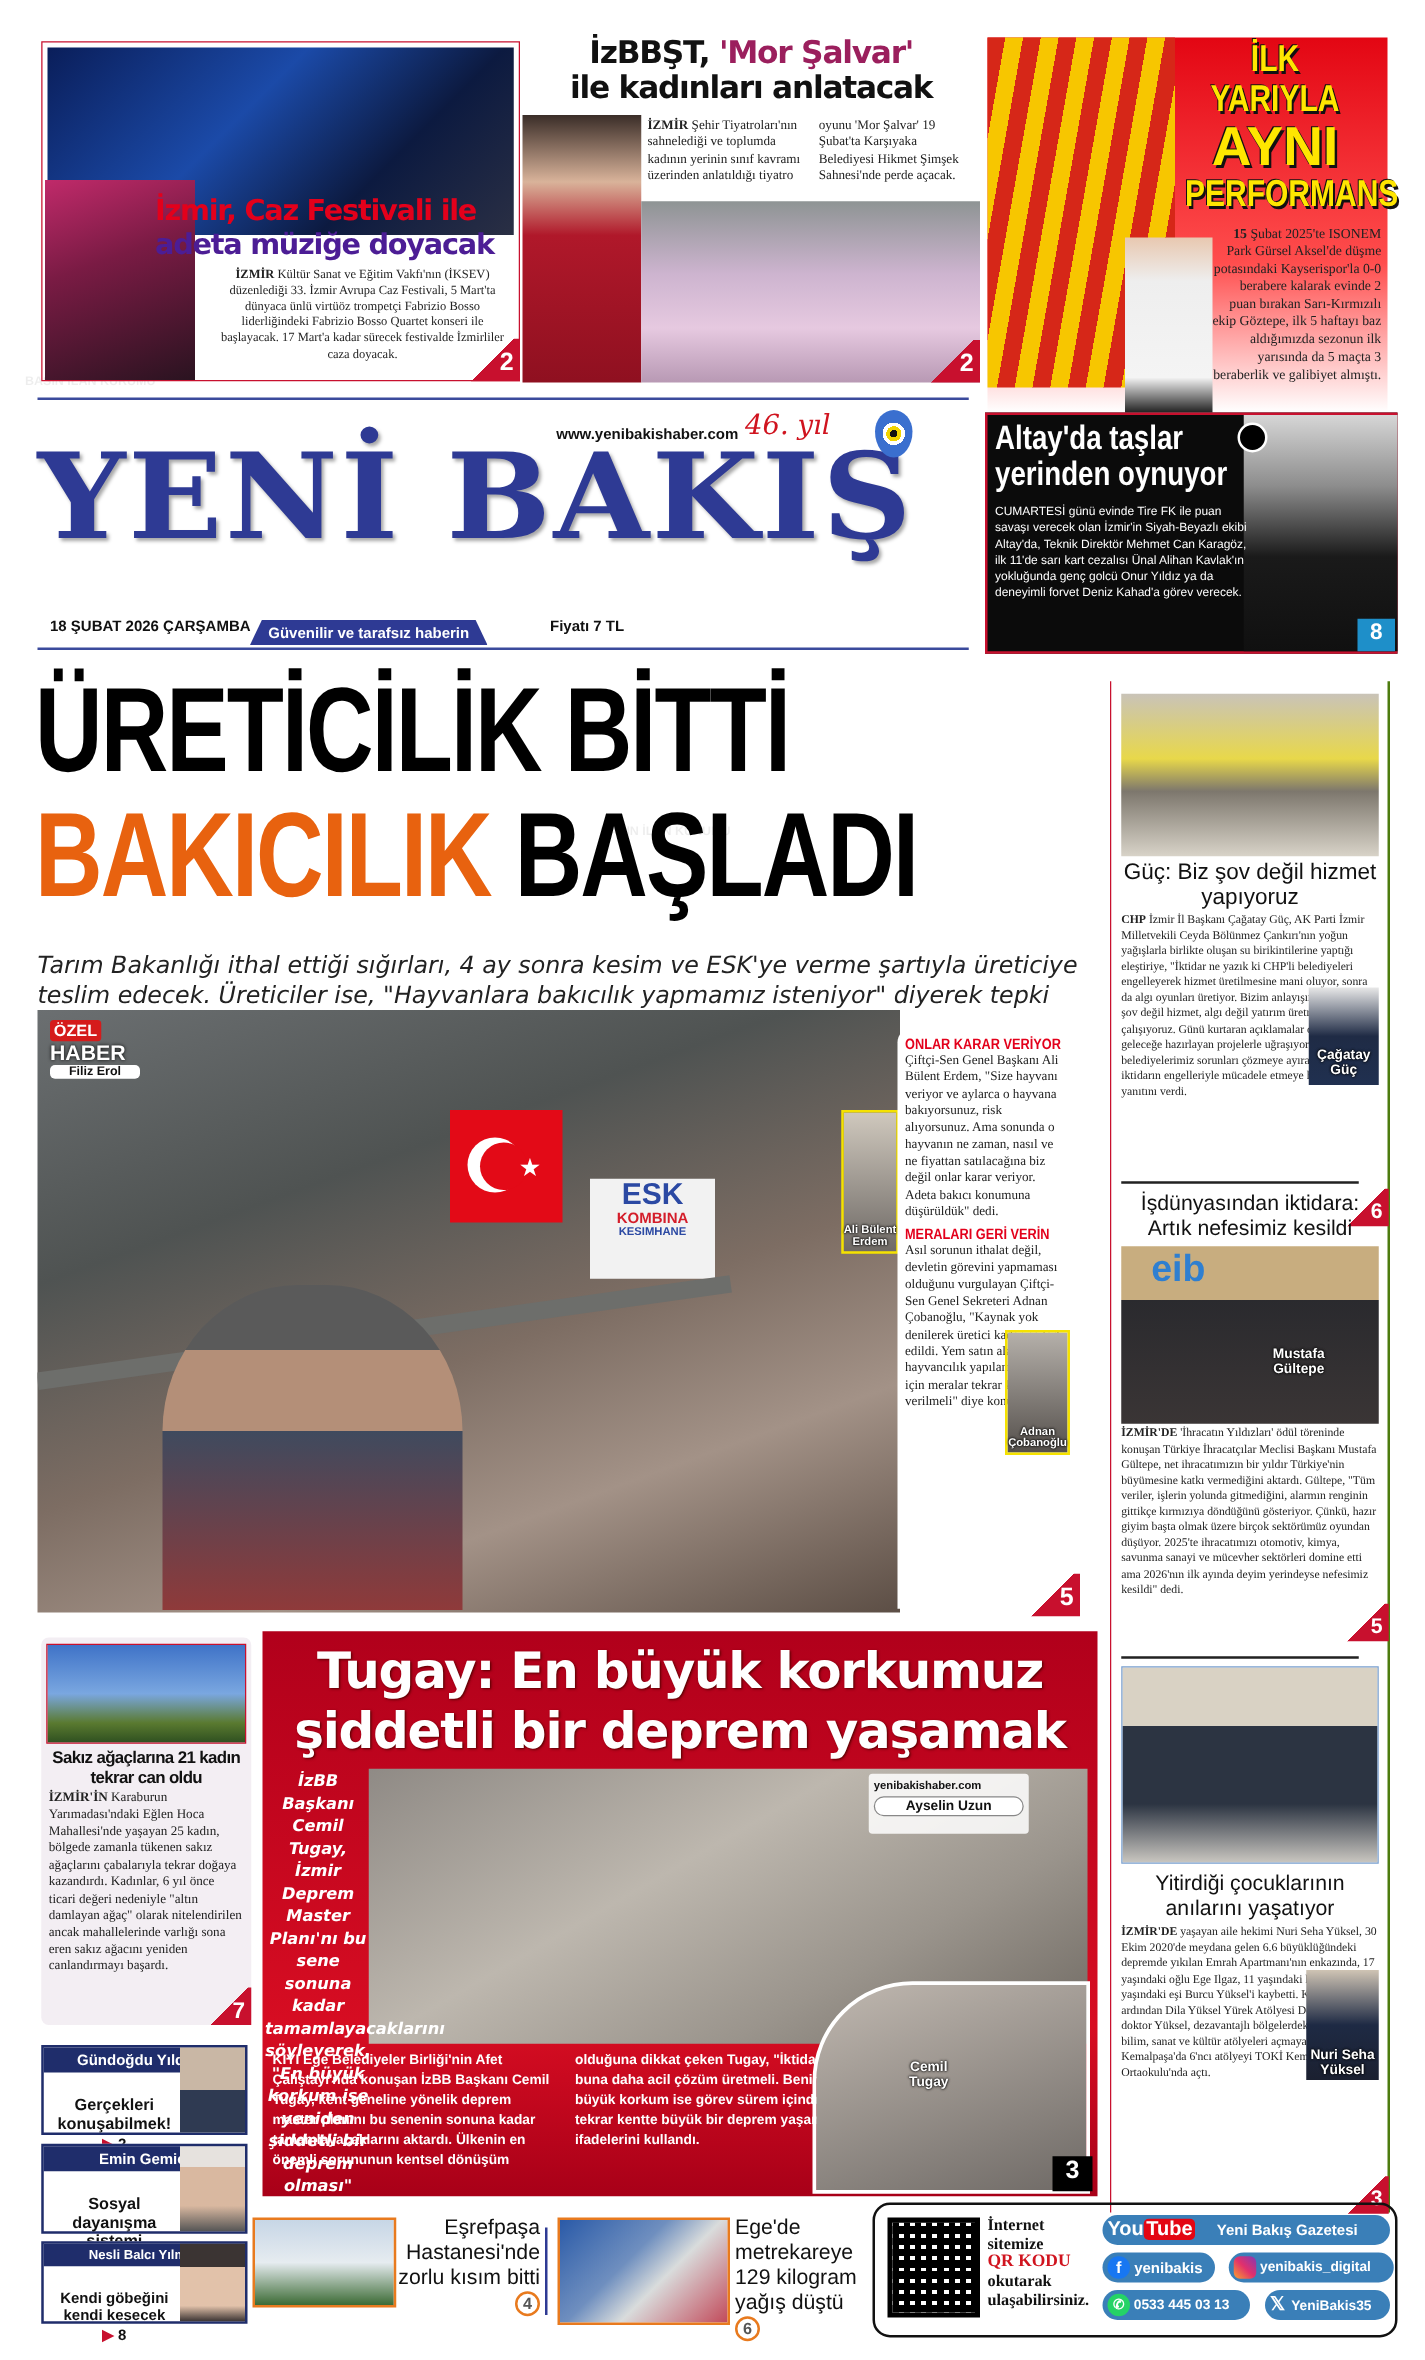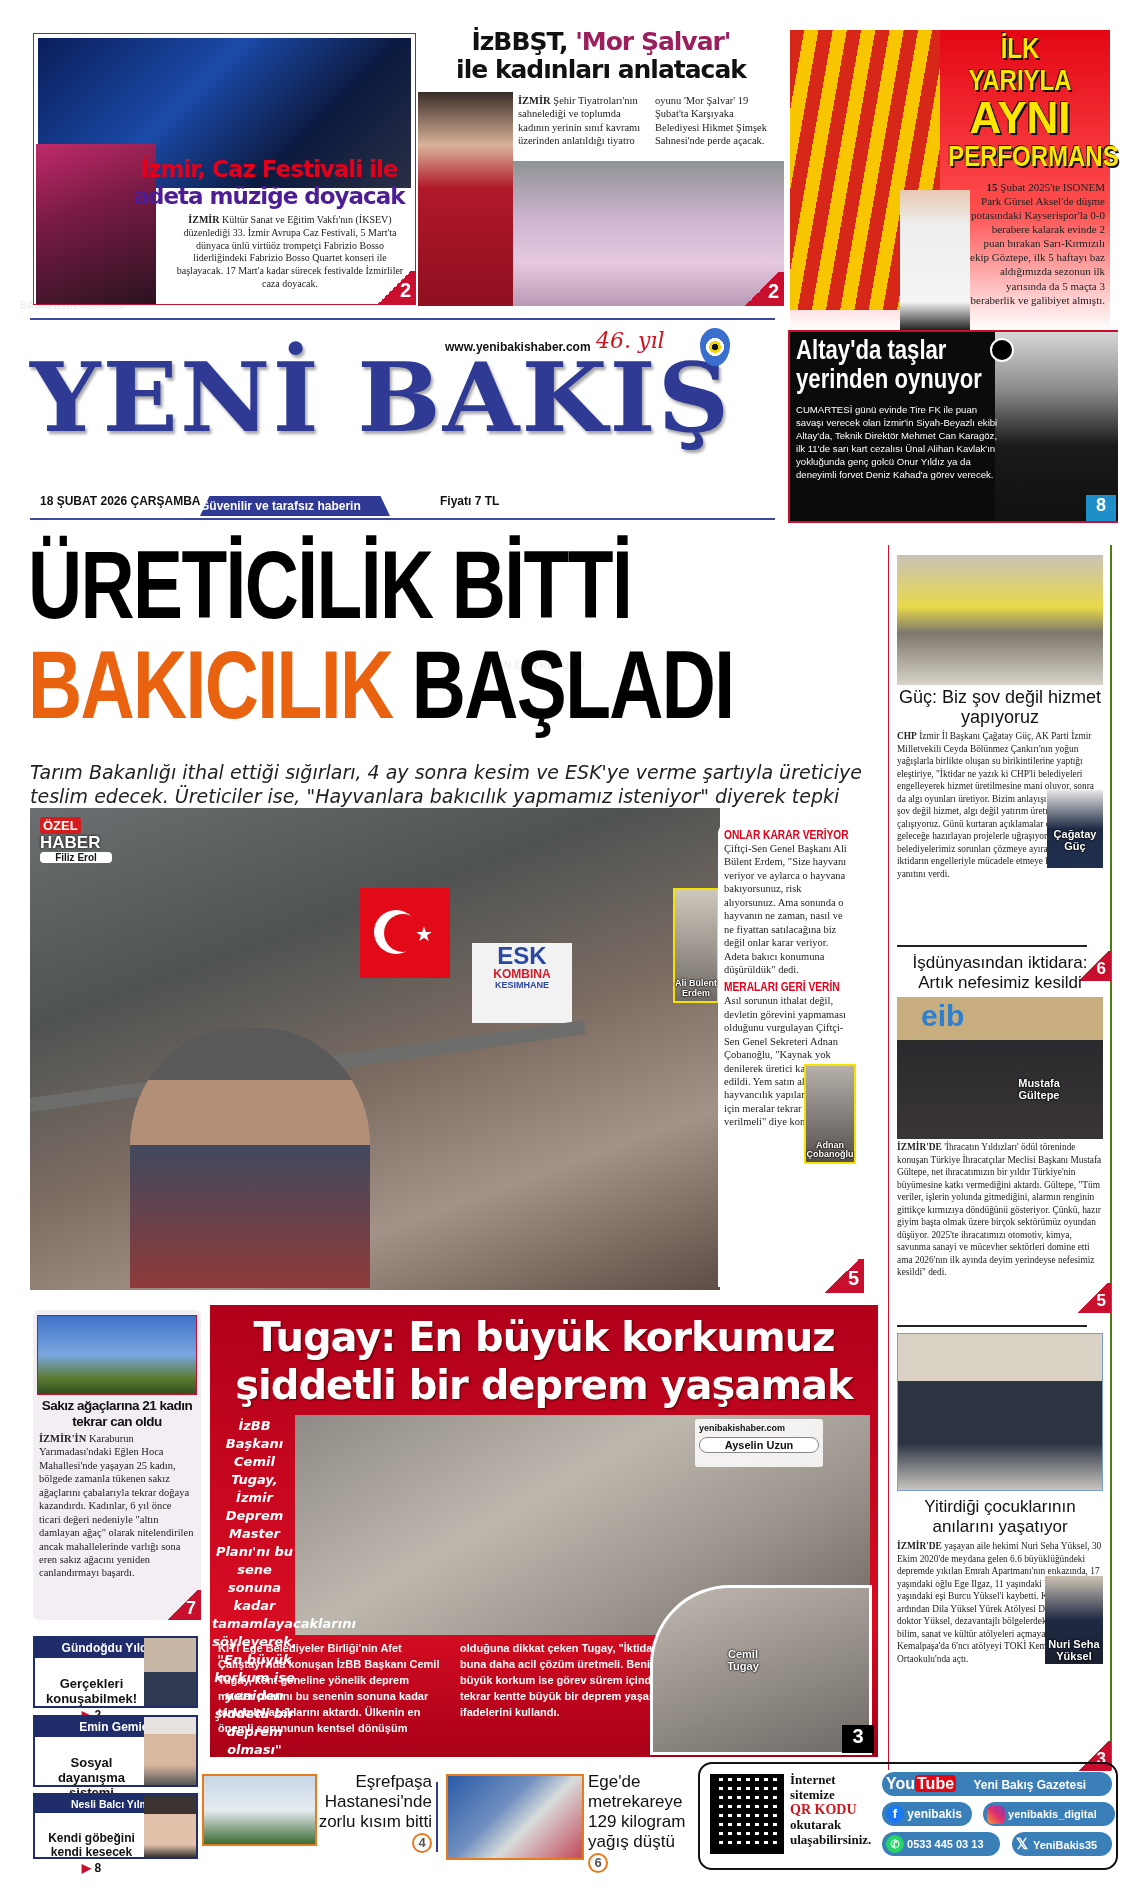--- a/index.html
+++ b/index.html
@@ -51,21 +51,21 @@
 </head>
 <body>
 
 <div class="wm" style="left:20px;top:300px">BASIN İLAN KURUMU</div>
 <div class="wm" style="left:480px;top:660px">BASIN İLAN KURUMU</div>
 <div class="wm" style="left:240px;top:1060px">BASIN İLAN KURUMU</div>
 
 <div id="promo1" class="abs">
   <div class="photo" style="left:4px;top:4px;width:373px;height:150px;background:linear-gradient(135deg,#0a1e5a,#1b4aa8 40%,#0c1a40 70%,#2a2f44)"></div>
   <div class="photo" style="left:2px;top:110px;width:120px;height:160px;background:linear-gradient(160deg,#c02a6a,#7a1b44 40%,#2a1320)"></div>
-  <div class="abs" style="left:90px;top:122px;width:290px;text-align:center;font:bold 23px/27px 'DejaVu Sans',sans-serif;letter-spacing:-1px">
+  <div class="abs" style="left:90px;top:122px;width:290px;text-align:left;font:bold 23px/27px 'DejaVu Sans',sans-serif;letter-spacing:-1px">
     <div style="color:#e3001b">İzmir, Caz Festivali ile</div>
     <div style="color:#4c1d95">adeta müziğe doyacak</div>
   </div>
   <div class="abs body-serif" style="left:140px;top:180px;width:232px;text-align:center;font-size:10px">
     <b>İZMİR</b>
     <span>Kültür Sanat ve Eğitim Vakfı'nın (İKSEV) düzenlediği 33. İzmir Avrupa Caz Festivali, 5 Mart'ta dünyaca ünlü virtüöz trompetçi Fabrizio Bosso liderliğindeki Fabrizio Bosso Quartet konseri ile başlayacak. 17 Mart'a kadar sürecek festivalde İzmirliler caza doyacak.</span>
   </div>
   <div class="pg-num" style="right:-1px;bottom:-1px">2</div>
 </div>
 
@@ -98,21 +98,21 @@
 </div>
 
 <div id="masthead" class="abs">
   <div class="rule" style="left:0;top:0;width:745px;height:2px"></div>
   <div class="abs" style="left:0;top:25px;font:bold 95px/110px 'DejaVu Serif',serif;color:#2e3a94;letter-spacing:2px;text-shadow:2px 3px 3px rgba(0,0,0,0.35);transform:scaleX(1.04);transform-origin:left">YENİ BAKIŞ</div>
   <div class="abs sans" style="left:415px;top:22px;font-weight:bold;font-size:12px">www.yenibakishaber.com</div>
   <div class="abs" style="left:566px;top:10px;color:#d0141f;font:italic 22px 'DejaVu Serif',serif">46. yıl</div>
   <div class="abs" style="left:670px;top:10px;width:30px;height:38px;border-radius:50% 50% 50% 50%/45% 45% 55% 55%;background:radial-gradient(circle,#111 0 3px,#f1d400 3px 6px,#fff 6px 9px,#3a6fcf 9px)"></div>
   <div class="abs sans" style="left:10px;top:176px;font-weight:bold;font-size:12px">18 ŞUBAT 2026 ÇARŞAMBA</div>
   <div class="abs sans" style="left:170px;top:178px;width:190px;height:20px;background:#2e3a94;clip-path:polygon(5% 0,95% 0,100% 100%,0 100%)"></div>
-  <div class="abs sans" style="left:170px;top:178px;width:190px;height:20px;color:#fff;font-weight:bold;font-size:12px;line-height:20px">Güvenilir ve tarafsız haberin adresi</div>
+  <div class="abs sans" style="left:170px;top:178px;width:190px;height:20px;color:#fff;font-weight:bold;font-size:12px;text-align:center;line-height:20px">Güvenilir ve tarafsız haberin adresi</div>
   <div class="abs sans" style="left:410px;top:176px;font-weight:bold;font-size:12px">Fiyatı 7 TL</div>
   <div class="rule" style="left:0;top:200px;width:745px;height:2px"></div>
 </div>
 
 <div id="altay" class="abs">
   <div class="photo" style="left:205px;top:0;width:123px;height:189px;background:linear-gradient(180deg,#d6d6d6,#8d8d8d 30%,#1a1a1a 60%,#101010)"></div>
   <div class="abs" style="left:6px;top:4px;color:#fff;font:bold 27px/29px 'Liberation Sans',sans-serif;transform:scaleX(0.82);transform-origin:left;white-space:nowrap">
     <div>Altay'da taşlar</div>
     <div>yerinden oynuyor</div>
   </div>
@@ -163,21 +163,21 @@
   <div class="pg-num" style="right:-6px;bottom:-6px">5</div>
 </div>
 
 <div id="rightcol" class="abs">
 
   <div class="abs" style="left:8px;top:10px;width:206px">
     <div style="height:130px;background:linear-gradient(180deg,#c9c3b8,#e8d84a 40%,#7d776d 60%,#d8d3c8)"></div>
     <div class="sans" style="text-align:center;font-size:18px;line-height:20px;margin-top:2px">Güç: Biz şov değil hizmet yapıyoruz</div>
     <div style="position:relative;margin-top:3px">
       <div class="abs" style="right:0;top:60px;width:56px;height:78px;background:linear-gradient(180deg,#e8e8e8,#1f2b45 50%,#203050)">
-        <div class="cap-tag" style="bottom:16px;left:0;width:100%">Çağatay Güç</div>
+        <div class="cap-tag" style="bottom:6px;left:0;width:100%">Çağatay Güç</div>
       </div>
       <div class="body-serif" style="font-size:9.4px;line-height:1.33">
         <b>CHP</b>
         <span>İzmir İl Başkanı Çağatay Güç, AK Parti İzmir Milletvekili Ceyda Bölünmez Çankırı'nın yoğun yağışlarla birlikte oluşan su birikintilerine yaptığı eleştiriye, "İktidar ne yazık ki CHP'li belediyeleri engelleyerek hizmet üretilmesine mani oluyor, sonra da algı oyunları üretiyor. Bizim anlayışımız net. Biz şov değil hizmet, algı değil yatırım üretmek için çalışıyoruz. Günü kurtaran açıklamalar değil, kenti geleceğe hazırlayan projelerle uğraşıyoruz. Maalesef belediyelerimiz sorunları çözmeye ayıracağı zamanı iktidarın engelleriyle mücadele etmeye harcıyor" yanıtını verdi.</span>
       </div>
     </div>
     <div class="pg-num" style="right:-8px;top:396px;width:36px;height:30px;font-size:17px">6</div>
   </div>
   <div class="abs" style="left:8px;top:400px;width:190px;height:2px;background:#222"></div>
 

